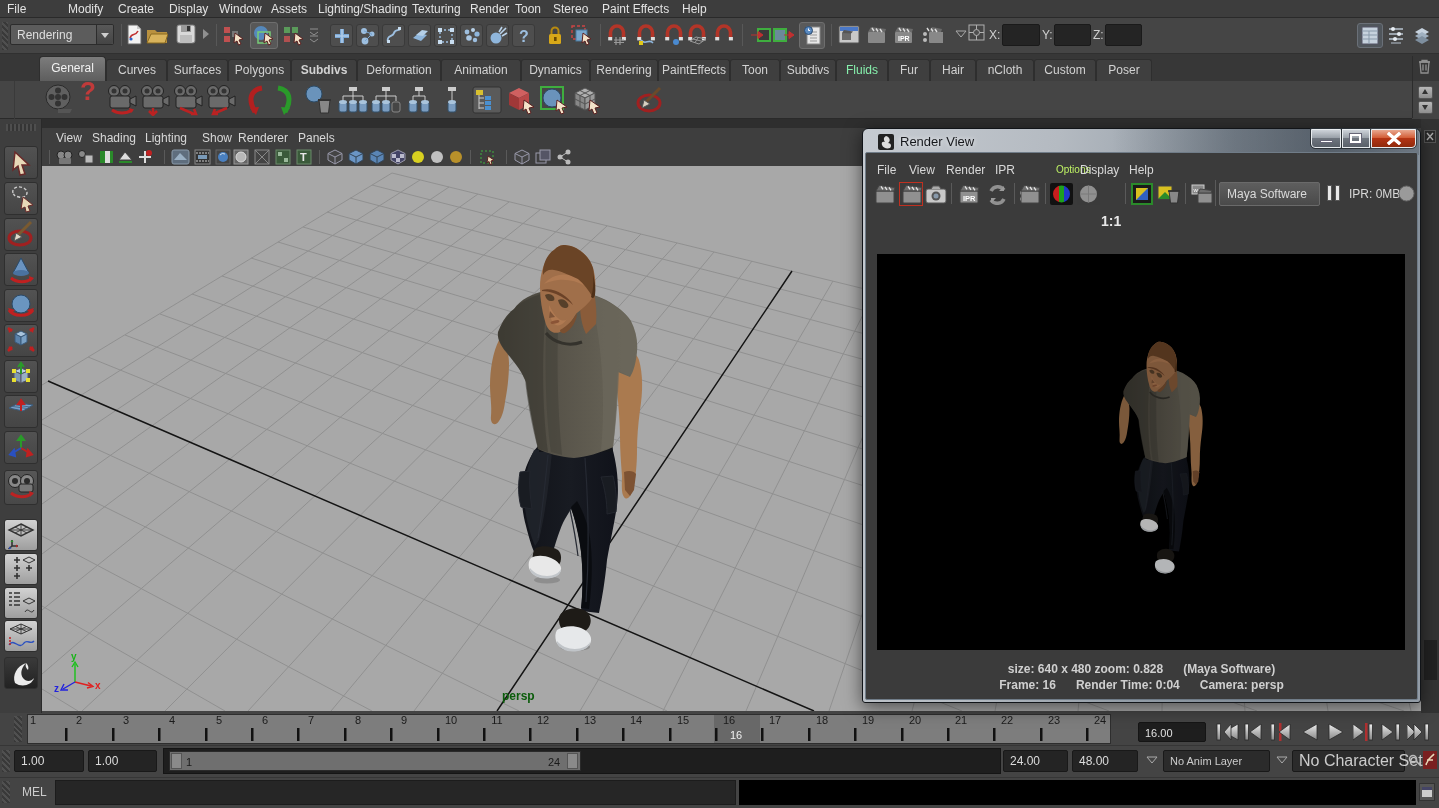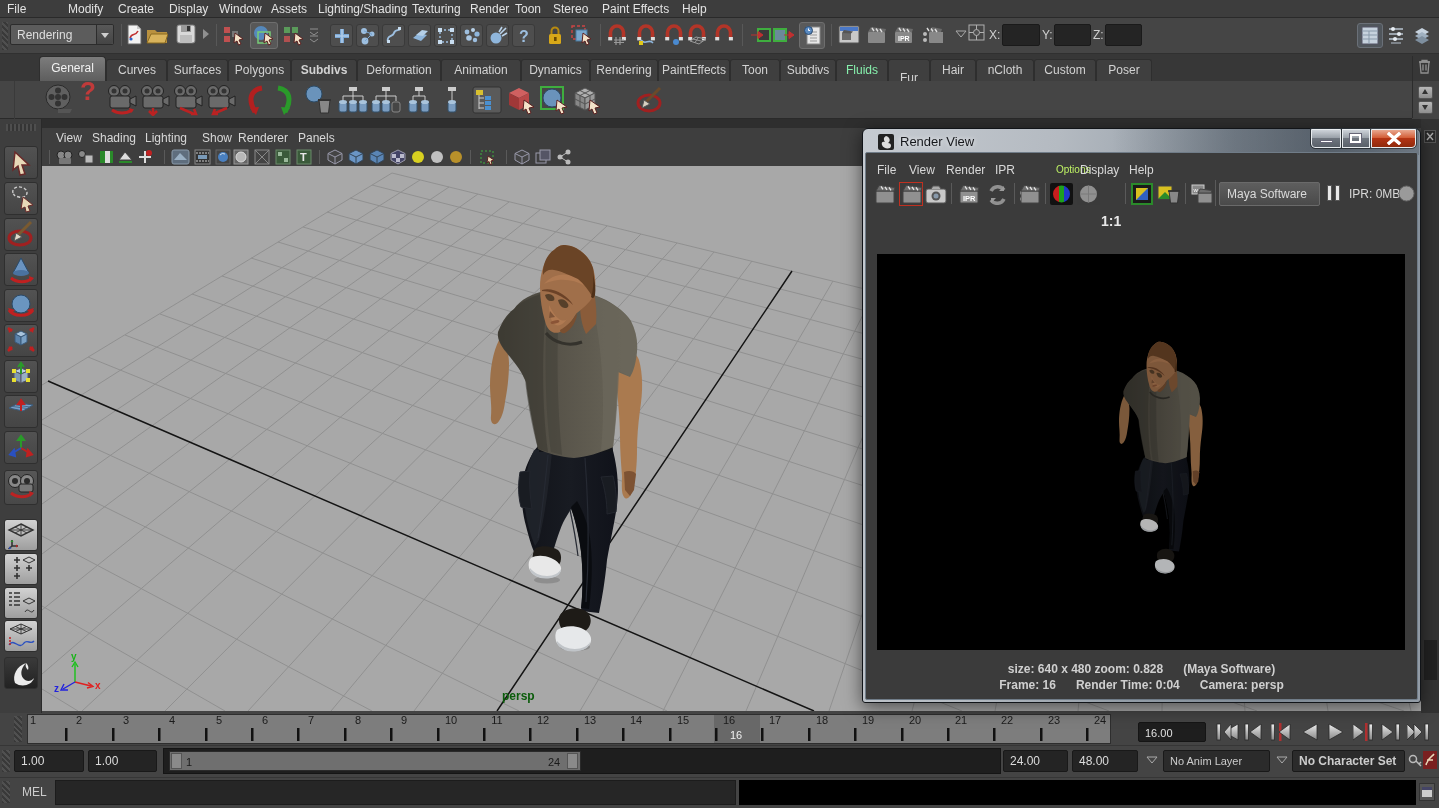--- a/index.html
+++ b/index.html
@@ -362,21 +362,21 @@
 <div class="t" style="left:624.0px;top:64px;font-size:12px;color:#d2d2d2;font-weight:normal;transform:translateX(-50%)">Rendering</div>
 <div class="abs" style="left:658px;top:59px;width:72px;height:22px;background:#3f3f3f;border:1px solid #2e2e2e;border-bottom:none;border-radius:3px 3px 0 0"></div>
 <div class="t" style="left:694.0px;top:64px;font-size:12px;color:#d2d2d2;font-weight:normal;transform:translateX(-50%)">PaintEffects</div>
 <div class="abs" style="left:730px;top:59px;width:50px;height:22px;background:#3f3f3f;border:1px solid #2e2e2e;border-bottom:none;border-radius:3px 3px 0 0"></div>
 <div class="t" style="left:755.0px;top:64px;font-size:12px;color:#d2d2d2;font-weight:normal;transform:translateX(-50%)">Toon</div>
 <div class="abs" style="left:780px;top:59px;width:56px;height:22px;background:#3f3f3f;border:1px solid #2e2e2e;border-bottom:none;border-radius:3px 3px 0 0"></div>
 <div class="t" style="left:808.0px;top:64px;font-size:12px;color:#d2d2d2;font-weight:normal;transform:translateX(-50%)">Subdivs</div>
 <div class="abs" style="left:836px;top:59px;width:52px;height:22px;background:#3f3f3f;border:1px solid #2e2e2e;border-bottom:none;border-radius:3px 3px 0 0"></div>
 <div class="t" style="left:862.0px;top:64px;font-size:12px;color:#86efac;font-weight:normal;transform:translateX(-50%)">Fluids</div>
 <div class="abs" style="left:888px;top:59px;width:42px;height:22px;background:#3f3f3f;border:1px solid #2e2e2e;border-bottom:none;border-radius:3px 3px 0 0"></div>
-<div class="t" style="left:909.0px;top:72px;font-size:12px;color:#d2d2d2;font-weight:normal;transform:translateX(-50%)">Fur</div>
+<div class="t" style="left:909.0px;top:64px;font-size:12px;color:#d2d2d2;font-weight:normal;transform:translateX(-50%)">Fur</div>
 <div class="abs" style="left:930px;top:59px;width:46px;height:22px;background:#3f3f3f;border:1px solid #2e2e2e;border-bottom:none;border-radius:3px 3px 0 0"></div>
 <div class="t" style="left:953.0px;top:64px;font-size:12px;color:#d2d2d2;font-weight:normal;transform:translateX(-50%)">Hair</div>
 <div class="abs" style="left:976px;top:59px;width:58px;height:22px;background:#3f3f3f;border:1px solid #2e2e2e;border-bottom:none;border-radius:3px 3px 0 0"></div>
 <div class="t" style="left:1005.0px;top:64px;font-size:12px;color:#d2d2d2;font-weight:normal;transform:translateX(-50%)">nCloth</div>
 <div class="abs" style="left:1034px;top:59px;width:62px;height:22px;background:#3f3f3f;border:1px solid #2e2e2e;border-bottom:none;border-radius:3px 3px 0 0"></div>
 <div class="t" style="left:1065.0px;top:64px;font-size:12px;color:#d2d2d2;font-weight:normal;transform:translateX(-50%)">Custom</div>
 <div class="abs" style="left:1096px;top:59px;width:56px;height:22px;background:#3f3f3f;border:1px solid #2e2e2e;border-bottom:none;border-radius:3px 3px 0 0"></div>
 <div class="t" style="left:1124.0px;top:64px;font-size:12px;color:#d2d2d2;font-weight:normal;transform:translateX(-50%)">Poser</div>
 <svg class="abs" style="left:2px;top:84px" width="10" height="10" viewBox="0 0 10 10">
     <path d="M1 5 L8 1 V9 Z" fill="#9a9a9a"></path>
@@ -860,21 +860,21 @@
 <div class="t" style="left:1079px;top:755px;font-size:12px;color:#dcdcdc;font-weight:normal;">48.00</div>
 <svg class="abs" style="left:1146px;top:756px" width="12" height="8" viewBox="0 0 12 8">
     <path d="M1 1 L11 1 L6 7 Z" fill="none" stroke="#aaa"></path>
   </svg>
 <div class="abs" style="left:1163px;top:750px;width:107px;height:22px;background:#2b2b2b;border:1px solid #191919;border-radius:2px"></div>
 <div class="t" style="left:1170px;top:755px;font-size:11px;color:#cccccc;font-weight:normal;">No Anim Layer</div>
 <svg class="abs" style="left:1276px;top:756px" width="12" height="8" viewBox="0 0 12 8">
     <path d="M1 1 L11 1 L6 7 Z" fill="none" stroke="#aaa"></path>
   </svg>
 <div class="abs" style="left:1292px;top:750px;width:113px;height:22px;background:#2b2b2b;border:1px solid #191919;border-radius:2px"></div>
-<div class="t" style="left:1299px;top:755px;font-size:12px;color:#cccccc;font-weight:bold;">No Character Set</div>
+<div class="t" style="left:1299px;top:755px;font-size:16px;color:#cccccc;font-weight:normal;">No Character Set</div>
 <svg class="abs" style="left:1408px;top:753px" width="14" height="16" viewBox="0 0 14 16">
     <circle cx="5" cy="6" r="3.5" fill="none" stroke="#bbb" stroke-width="1.5"></circle>
     <path d="M8 8 L13 13 M11 11 L13 9" stroke="#bbb" stroke-width="1.5"></path>
   </svg>
 <svg class="abs" style="left:1423px;top:751px" width="14" height="18" viewBox="0 0 14 18">
     <rect x="0" y="0" width="14" height="18" fill="#7a2020"></rect>
     <path d="M3 14 C5 6 9 6 11 3 M4 9 h6" stroke="#e8d8b8" stroke-width="1.5" fill="none"></path>
   </svg>
 <div class="abs" style="left:0px;top:777px;width:1439px;height:31px;background:#444;border-top:1px solid #363636"></div>
 <div class="abs" style="left:2px;top:781px;width:8px;height:22px;background:repeating-linear-gradient(45deg,#393939 0 2px,#505050 2px 4px)"></div>

